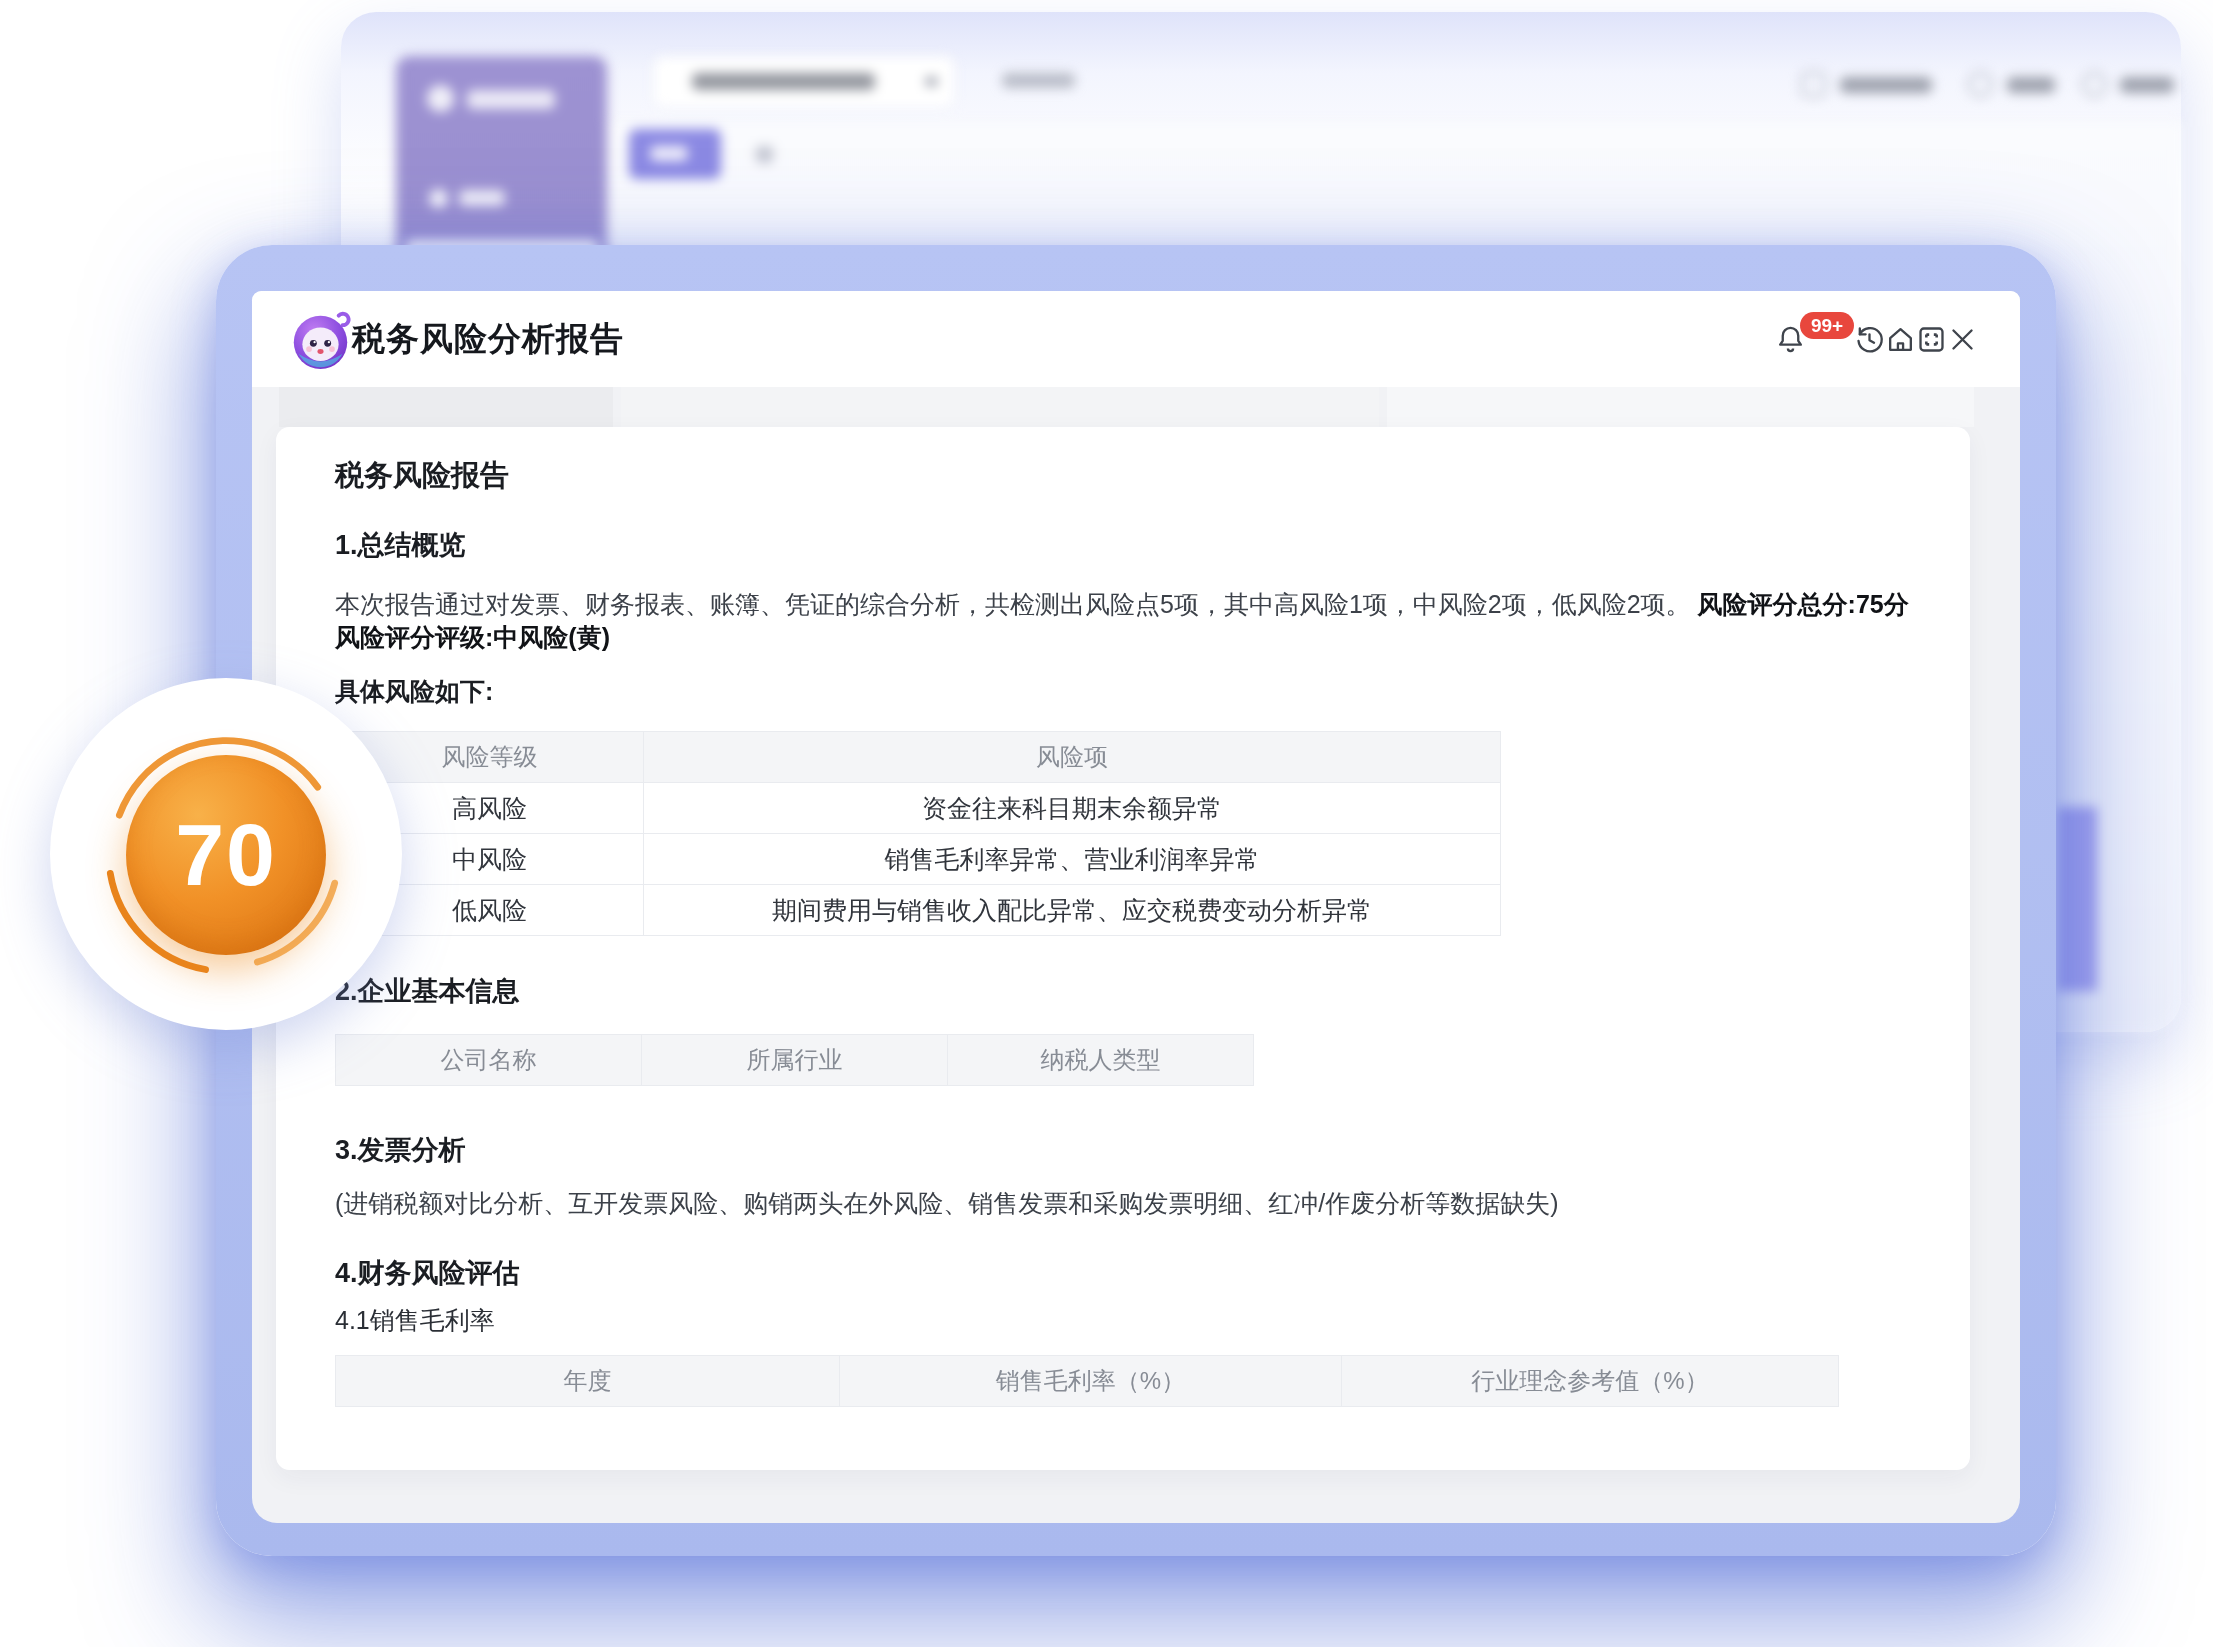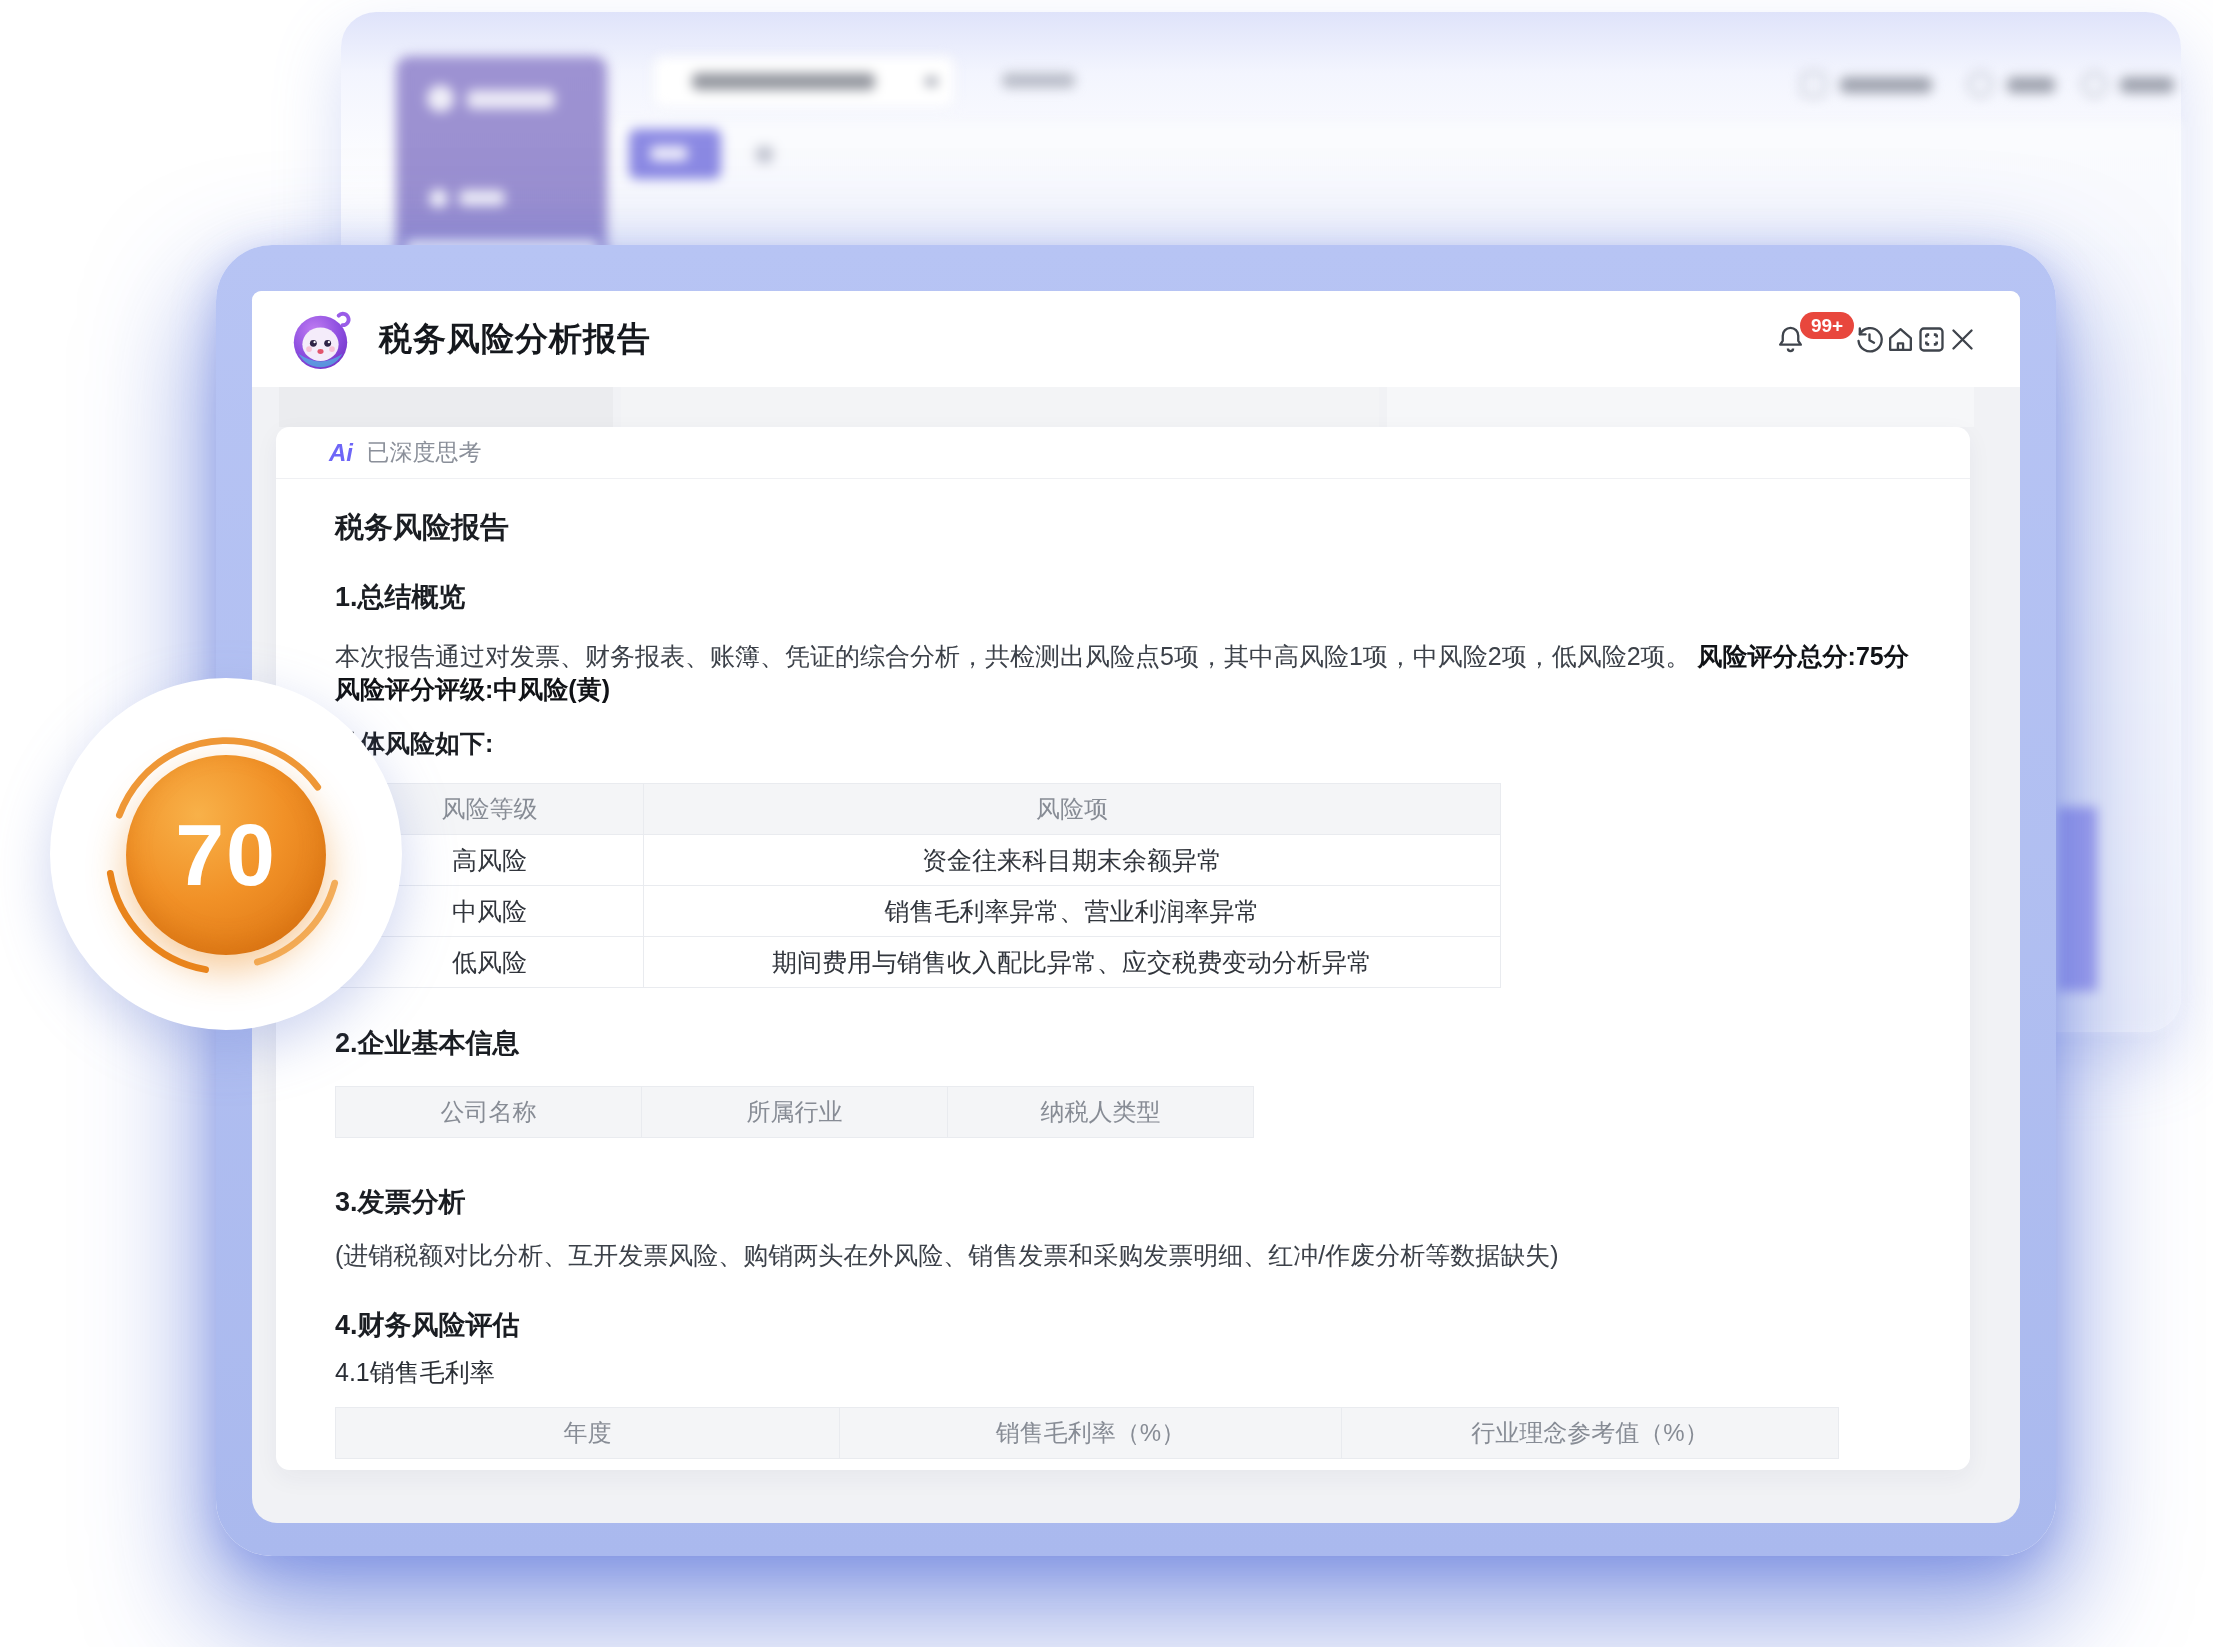--- a/index.html
+++ b/index.html
@@ -51,21 +51,21 @@
 
   
   .modal-frame { position:absolute; left:216px; top:245px; width:1840px; height:1311px; z-index:10;
     background:linear-gradient(180deg,#b7c4f4 0%,#aab9ee 100%); border-radius:56px;
     box-shadow:0 53px 115px 11.5px rgba(62,92,210,.55), 0 11.5px 43px rgba(95,115,225,.35); }
   .modal-inner { position:absolute; left:36px; top:46px; right:36px; bottom:33px;
     background:#f1f2f5; border-radius:9.6px 9.6px 25px 25px; overflow:hidden; }
   .modal-header { position:absolute; left:0; top:0; right:0; height:96px; background:#ffffff;
     display:flex; align-items:center; padding:0 42px 0 37px; }
   .avatar { width:63px; height:63px; flex:0 0 auto; }
-  .modal-title { margin-left:27px; font-size:33px; font-weight:bold; color:#15181d; letter-spacing:1px; }
+  .modal-title { font-size:33px; font-weight:bold; color:#15181d; letter-spacing:1px; }
   .header-icons { margin-left:auto; display:flex; align-items:center; }
   .hicon { width:31px; height:31px; display:block; cursor:pointer; }
   .bell-wrap { position:relative; width:79px; height:38px; }
   .bell-wrap .hicon { position:absolute; left:0; top:3.8px; }
   .notif-badge { position:absolute; left:25px; top:-7.7px; min-width:54px; height:27px; padding:0 9.6px;
     background:#e8473d; border-radius:14.4px; color:#fff; font-size:19px; font-weight:bold;
     display:flex; align-items:center; justify-content:center; }
 
   .tab-remnant { position:absolute; top:96px; height:40px; }
   .tr-a { left:27px;  width:334px; background:#ebecef; }
@@ -190,24 +190,20 @@
             <path d="M5 5 L19 19 M19 5 L5 19" stroke-linecap="round"></path>
           </svg>
         </div>
       </div>
 
       <div class="tab-remnant tr-a"></div>
       <div class="tab-remnant tr-b"></div>
       <div class="tab-remnant tr-c"></div>
 
       <div class="card">
-        <div class="ai-bar">
-          <span class="ai-chip">Ai</span>
-          <span class="ai-status">已深度思考</span>
-        </div>
 
         <div class="report">
           <div class="rpt-title">税务风险报告</div>
 
           <div class="sec-h mt-s1">1.总结概览</div>
           <div class="para"><span>本次报告通过对发票、财务报表、账簿、凭证的综合分析，共检测出风险点5项，其中高风险1项，中风险2项，低风险2项。 </span><b>风险评分总分:75分 风险评分评级:中风险(黄)</b></div>
           <div class="followup">具体风险如下:</div>
 
           <table class="rt risk-table">
             <tbody>

